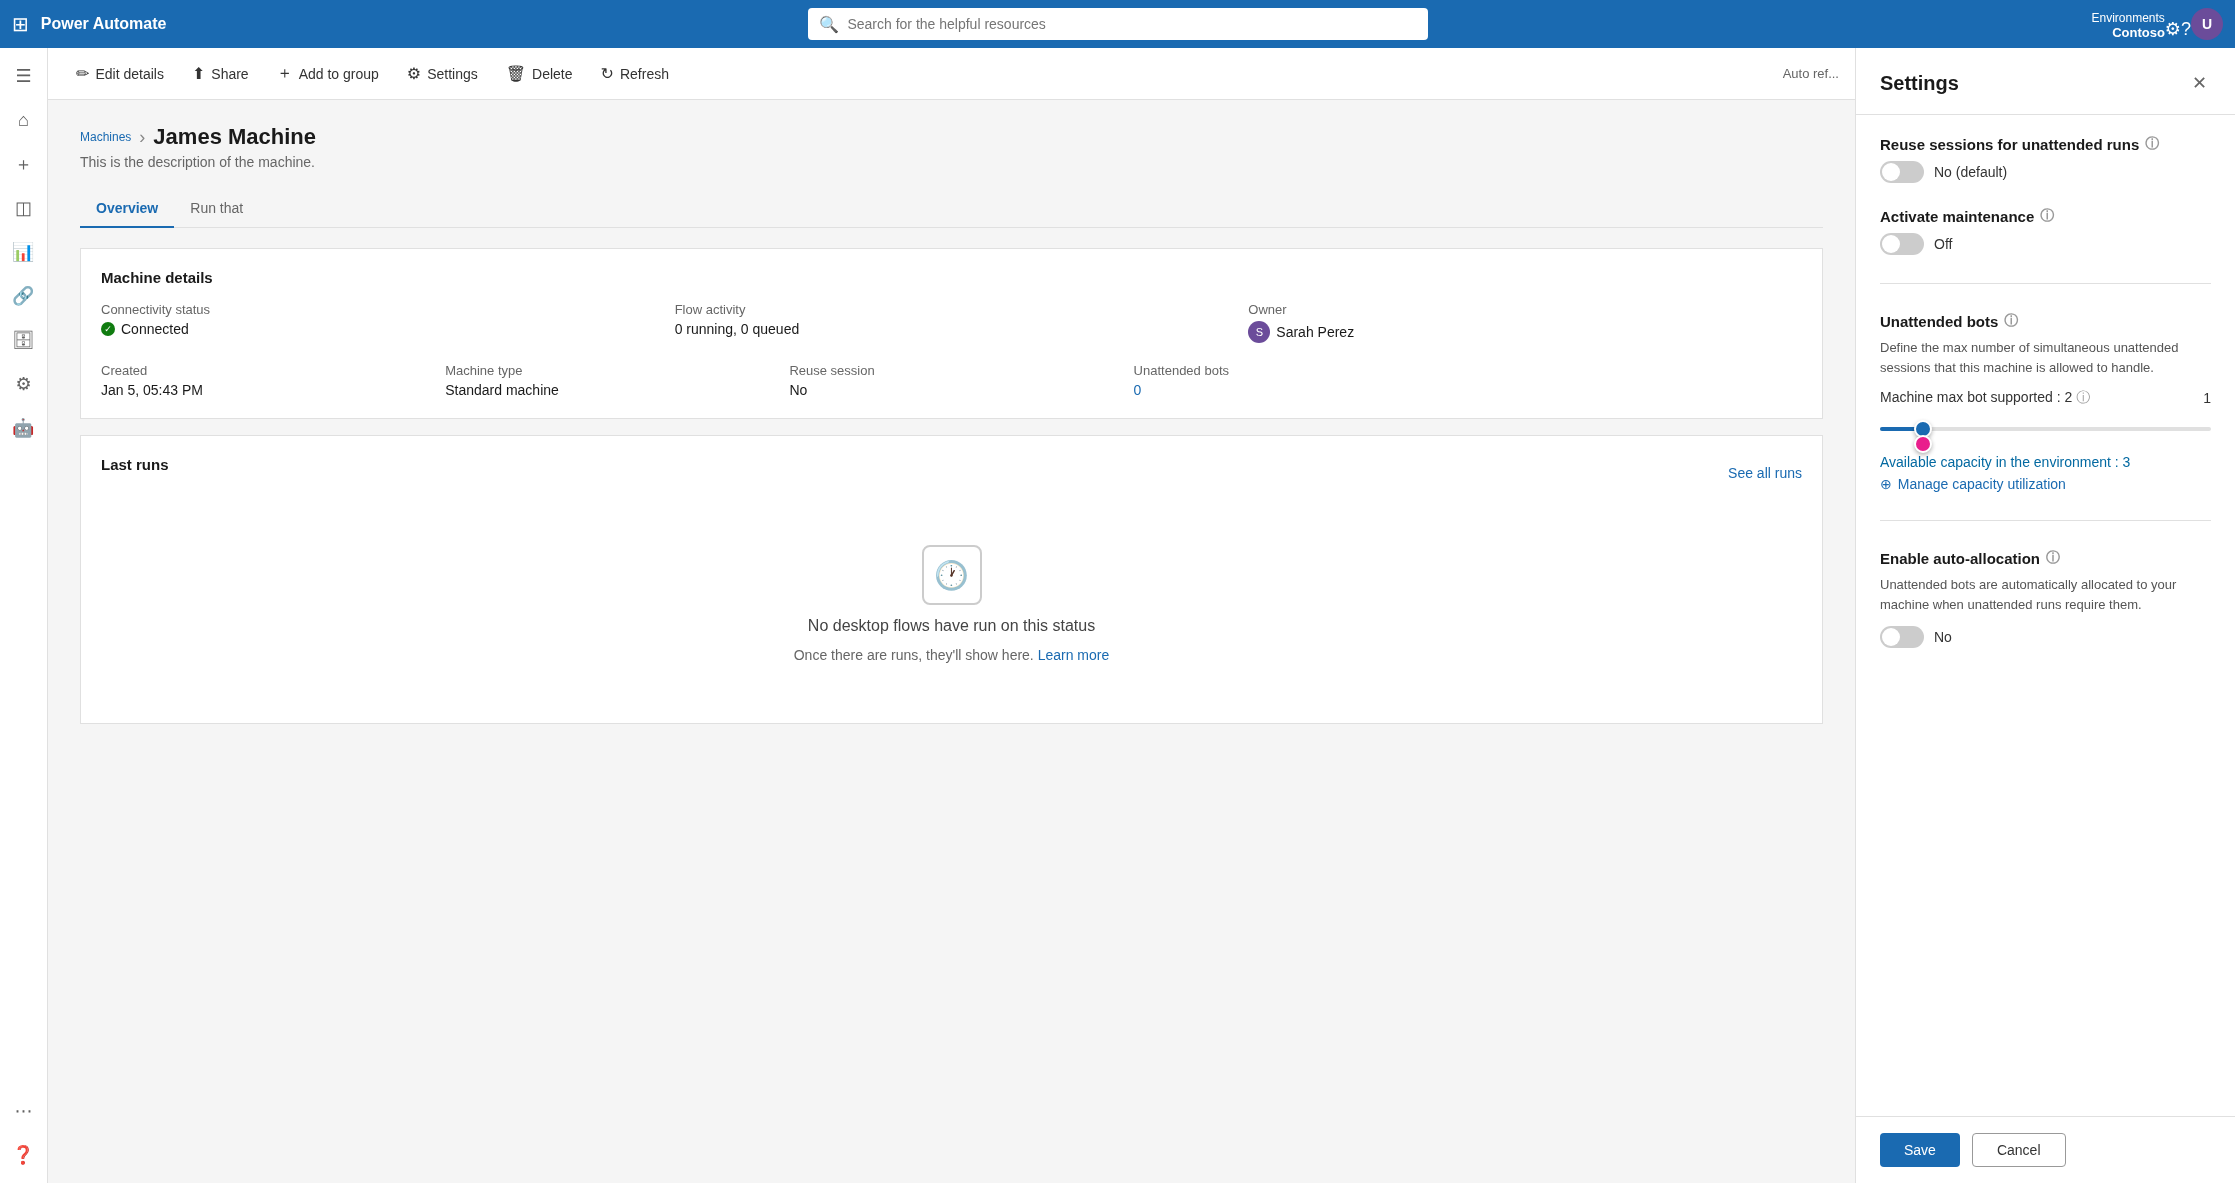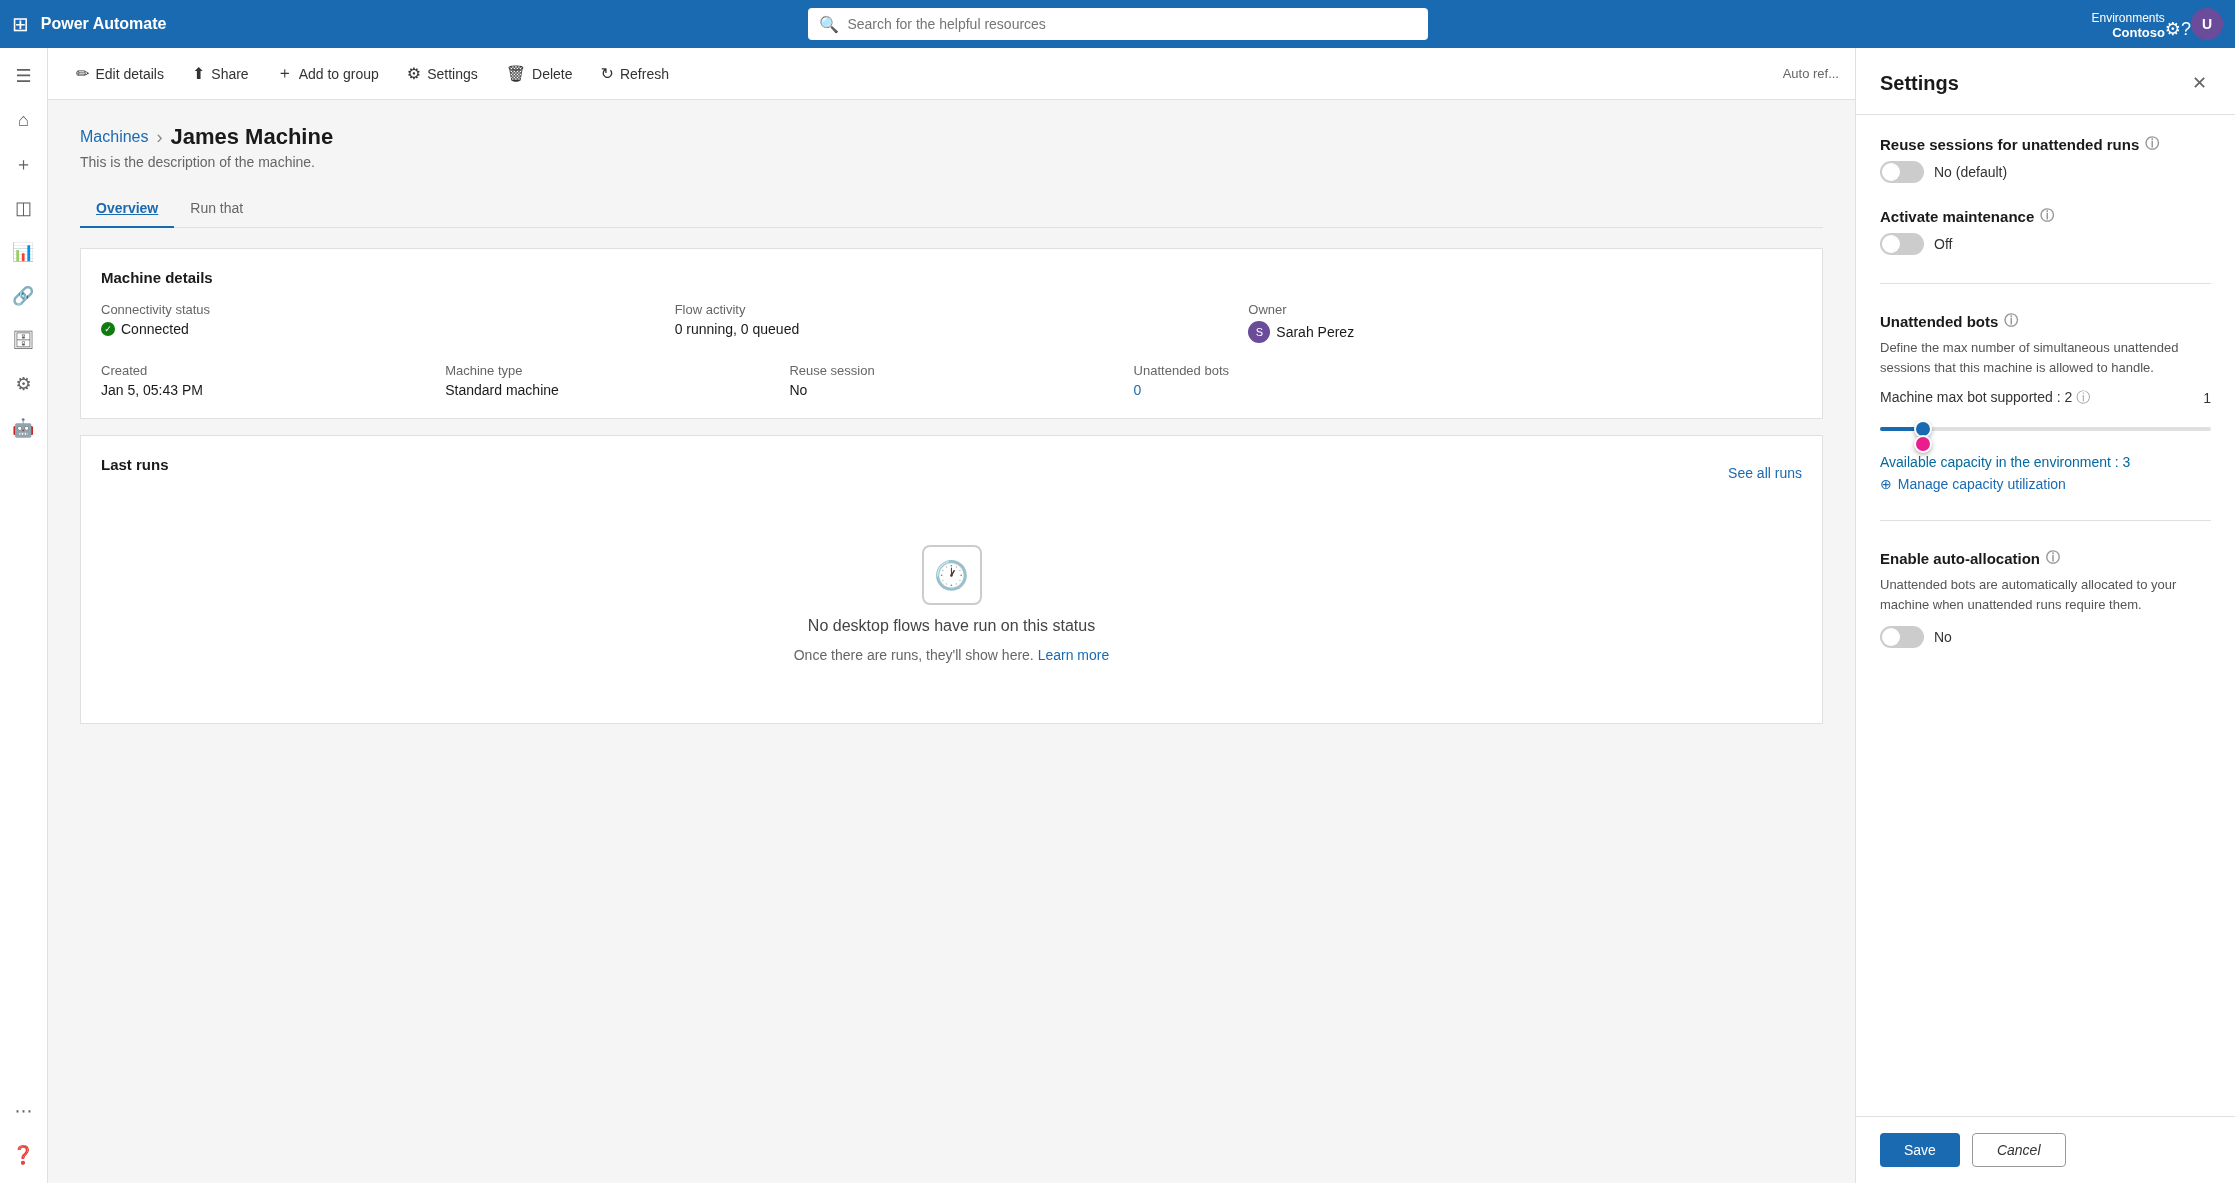--- a/index.html
+++ b/index.html
@@ -136,21 +136,21 @@
       font-size: 15px;
       color: #666;
       margin-bottom: 4px;
     }
     .breadcrumb .current {
       font-size: 22px;
       font-weight: 600;
       color: #1a1a1a;
     }
     .breadcrumb .separator { color: #888; font-size: 18px; }
-    .breadcrumb .parent { color: #1a6ab1; cursor: pointer; font-size: 16px; }
+    .breadcrumb .parent { color: #1a6ab1; cursor: pointer; font-size: 12px; }
     .page-description {
       font-size: 14px;
       color: #666;
       margin-bottom: 20px;
     }
 
     
     .tabs {
       display: flex;
       gap: 0;
@@ -162,21 +162,20 @@
       font-size: 14px;
       cursor: pointer;
       color: #666;
       border-bottom: 2px solid transparent;
       margin-bottom: -1px;
     }
     .tab.active {
       color: #1a6ab1;
       border-bottom: 2px solid #1a6ab1;
       font-weight: 600;
-      text-decoration: underline;
     }
 
     
     .card {
       background: white;
       border: 1px solid #e0e0e0;
       border-radius: 0;
       padding: 20px;
       margin-bottom: 16px;
     }
@@ -412,21 +411,20 @@
       font-weight: 500;
     }
     .btn-secondary {
       background: white;
       color: #333;
       border: 1px solid #999;
       padding: 8px 24px;
       font-size: 14px;
       border-radius: 4px;
       cursor: pointer;
-      font-style: italic;
     }
   </style>
 </head>
 <body>
 
 <div class="topbar">
   <span class="topbar-grid-icon">⊞</span>
   <span class="topbar-app-name">Power Automate</span>
 
   <div class="topbar-search">

